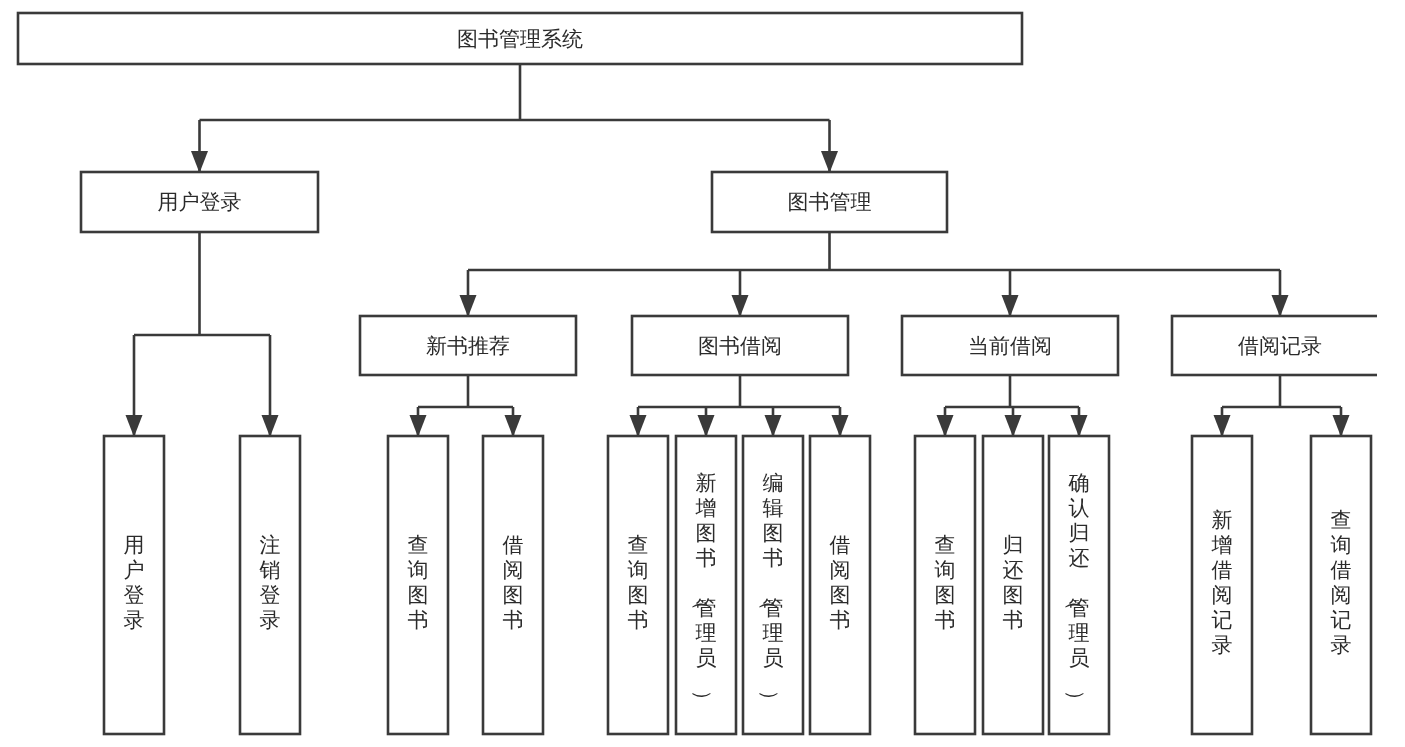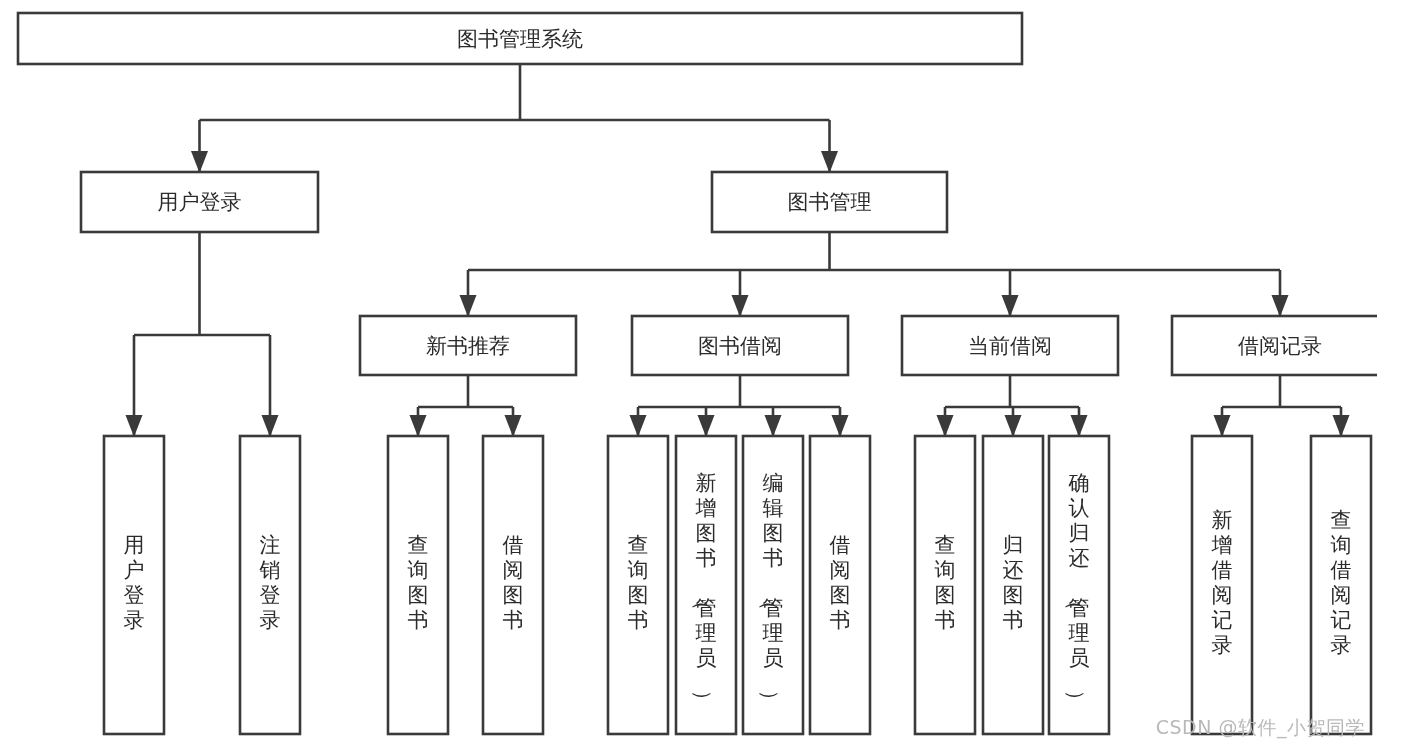--- a/index.html
+++ b/index.html
@@ -216,14 +216,13 @@
           <rect x="1192" y="436" width="60" height="298" class="node-box"></rect>
           <text x="1222" y="527.22" class="node-label-vertical" font-size="21"><tspan x="1222" dy="0">新</tspan><tspan x="1222" dy="25">增</tspan><tspan x="1222" dy="25">借</tspan><tspan x="1222" dy="25">阅</tspan><tspan x="1222" dy="25">记</tspan><tspan x="1222" dy="25">录</tspan></text>
         </g>
         <g>
           <rect x="1311" y="436" width="60" height="298" class="node-box"></rect>
           <text x="1341" y="527.22" class="node-label-vertical" font-size="21"><tspan x="1341" dy="0">查</tspan><tspan x="1341" dy="25">询</tspan><tspan x="1341" dy="25">借</tspan><tspan x="1341" dy="25">阅</tspan><tspan x="1341" dy="25">记</tspan><tspan x="1341" dy="25">录</tspan></text>
         </g>
       </g>
   </svg>
 
-  <div class="watermark">CSDN @软件_小贺同学</div>
 </div>
 
 </body></html>

